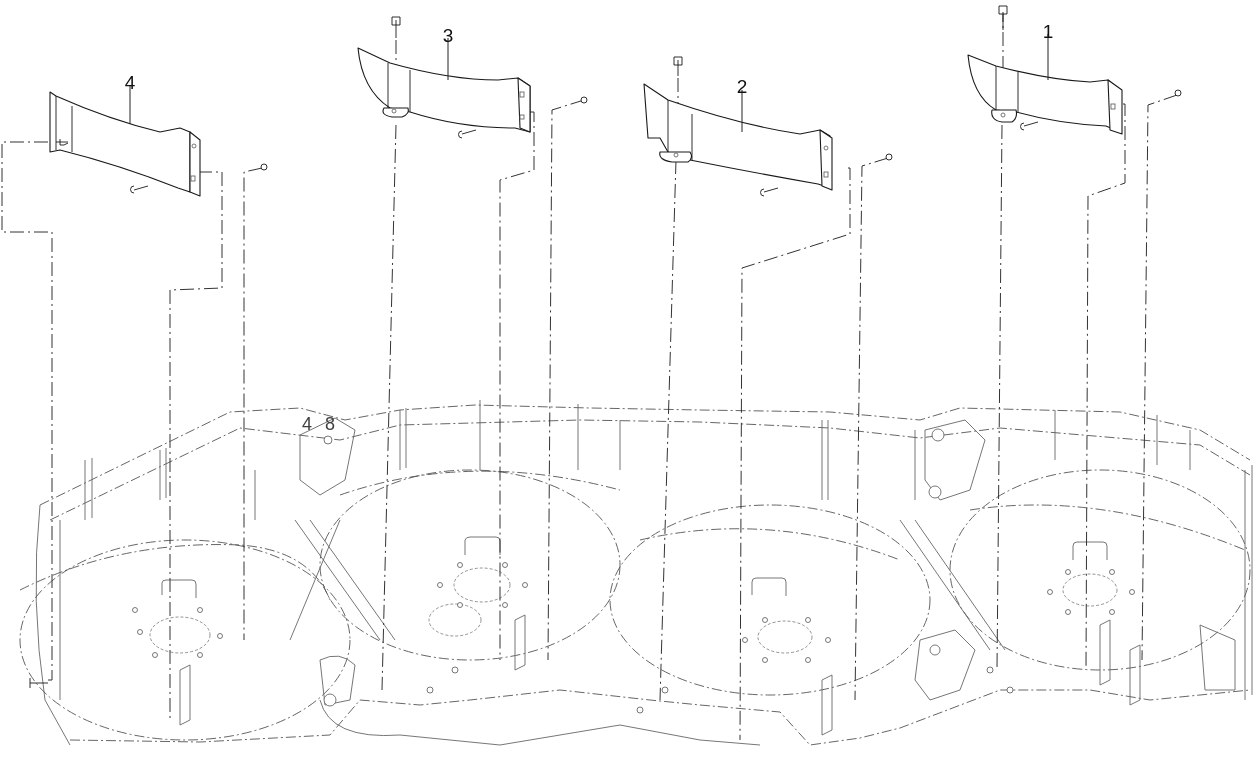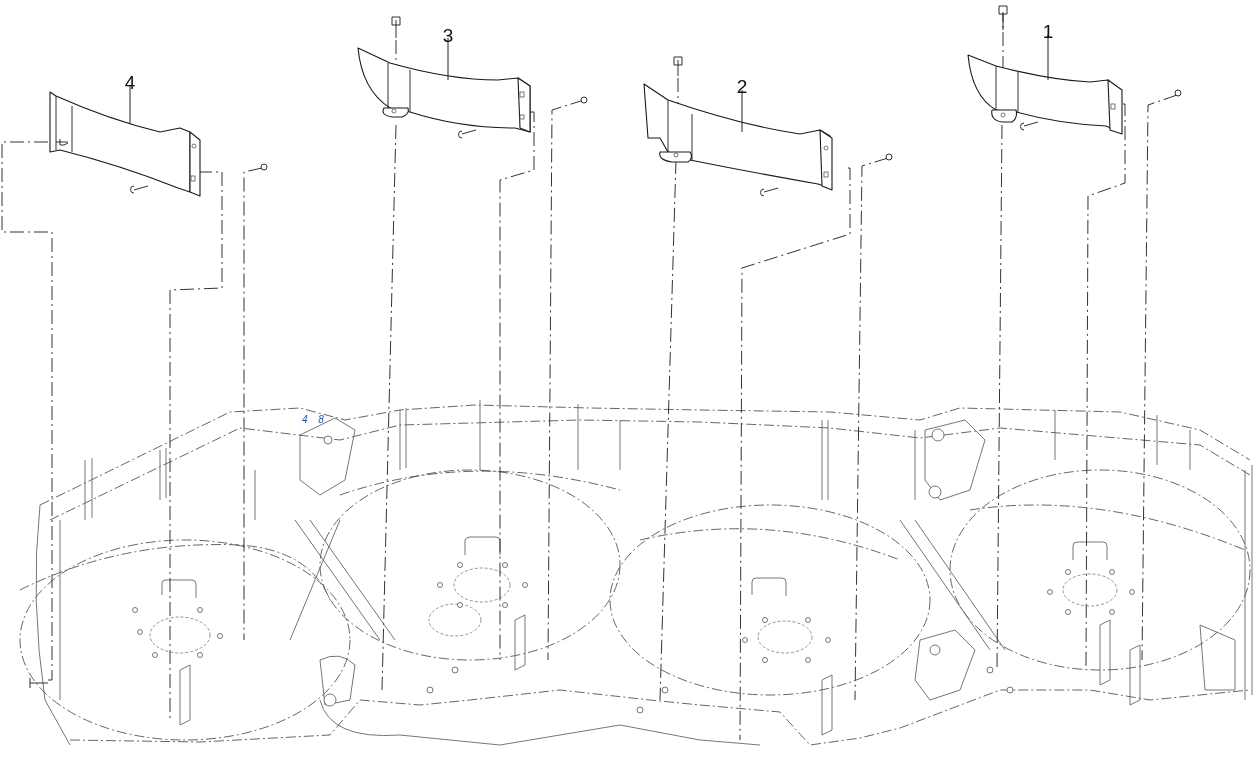--- a/index.html
+++ b/index.html
@@ -9,21 +9,21 @@
   .part { fill: #ffffff; stroke: #1a1a1a; stroke-width: 1.1; stroke-linejoin: round; }
   .fold { fill: none; stroke: #1a1a1a; stroke-width: 0.9; }
   .leader { fill: none; stroke: #222; stroke-width: 1; }
   .centerline { fill: none; stroke: #333; stroke-width: 1; stroke-dasharray: 14 4 2 4; }
   .deck { fill: none; stroke: #555; stroke-width: 0.9; stroke-dasharray: 10 3 2 3; }
   .deck-solid { fill: none; stroke: #666; stroke-width: 0.9; }
   .deck-fine { fill: none; stroke: #777; stroke-width: 0.8; stroke-dasharray: 3 2; }
   .hole { fill: #fff; stroke: #555; stroke-width: 0.8; }
   .bolt { fill: #fff; stroke: #1a1a1a; stroke-width: 0.9; }
   .callout { position: absolute; font-size: 19px; color: #111; line-height: 1; transform: translateX(-50%); }
-  .emboss { position: absolute; font-size: 10px; color: #1d4ed8; font-family: "Liberation Sans", sans-serif; letter-spacing: 4px; font-style: italic; }
+  .emboss { position: absolute; font-size: 18px; color: #404040; font-family: "Liberation Sans", sans-serif; letter-spacing: 4px; }
 </style>
 </head>
 <body>
 
 <div id="stage">
 
 <svg width="1258" height="759" viewBox="0 0 1258 759" xmlns="http://www.w3.org/2000/svg">
 
   <g>
 

